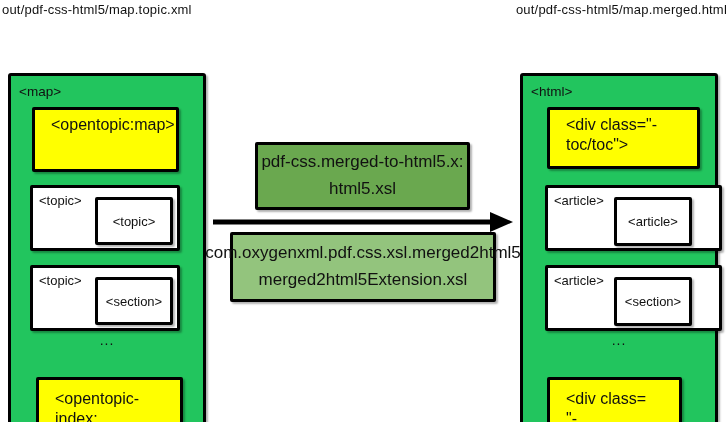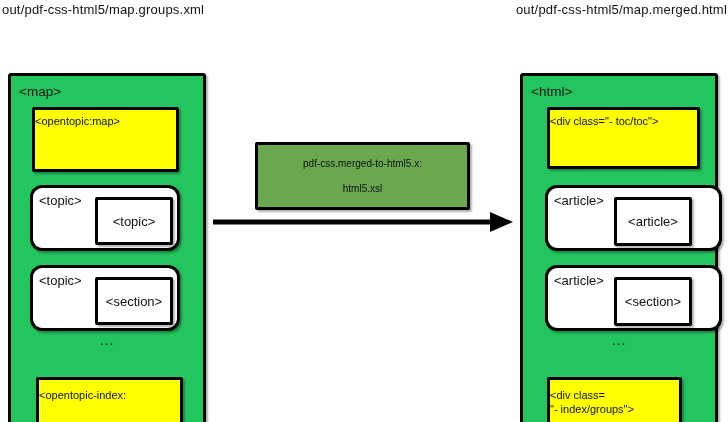--- a/index.html
+++ b/index.html
@@ -16,60 +16,60 @@
   .doc-left{left:8px;}
   .doc-right{left:520px;}
 
   .tag{position:absolute;font-size:13.5px;white-space:nowrap;}
   .tag-open{left:8px;top:8px;}
   .tag-close{left:6px;bottom:5px;text-align:right;}
 
   .hl{position:absolute;box-sizing:border-box;background:var(--highlight);
       border:3px solid var(--border);border-radius:2px;
       box-shadow:2px 2px 2px rgba(0,0,0,0.30);
-      font-size:11px;padding:5px 0;line-height:1.25;}
+      font-size:16px;padding:5px 16px;line-height:1.25;}
   .hl-top-l{left:21px;top:31px;width:147px;height:65px;}
   .hl-bottom-l{left:25px;top:301px;width:147px;height:66px;padding-top:9px;}
   .hl-top-r{left:24px;top:31px;width:153px;height:62px;}
   .hl-bottom-r{left:24px;top:301px;width:135px;height:66px;padding-top:9px;}
 
   .group{position:absolute;box-sizing:border-box;background:#fff;
-         border:3px solid var(--border);border-radius:12px;
+         border:3px solid var(--border);border-radius:2px;
          box-shadow:2px 2px 2px rgba(0,0,0,0.30);}
   .group-1{top:109px;}
   .group-2{top:189px;}
   .group-l{left:19px;width:150px;height:66px;}
   .group-r{left:22px;width:177px;height:66px;}
   .group-label{position:absolute;left:6px;top:5px;font-size:13px;white-space:nowrap;}
   .nested{position:absolute;box-sizing:border-box;background:#fff;
           border:3px solid var(--border);border-radius:2px;
           box-shadow:2px 2px 2px rgba(0,0,0,0.30);
           display:flex;align-items:center;justify-content:center;
           font-size:13px;white-space:nowrap;}
   .group-l .nested{left:62px;top:9px;width:78px;height:48px;}
   .group-r .nested{left:66px;top:9px;width:78px;height:49px;}
 
   .dots{position:absolute;left:0;top:256px;width:100%;text-align:center;
         font-size:14px;letter-spacing:1px;}
 
   .xf-box{position:absolute;box-sizing:border-box;border:3px solid var(--border);
           border-radius:2px;box-shadow:2px 2px 2px rgba(0,0,0,0.30);
           display:flex;flex-direction:column;align-items:center;justify-content:space-evenly;
-          font-size:10px;text-align:center;line-height:1.1;}
+          font-size:17px;text-align:center;line-height:1.1;}
   .xf-primary{left:255px;top:142px;width:215px;height:68px;background:var(--transform-primary);}
   .xf-secondary{left:230px;top:232px;width:266px;height:70px;background:var(--transform-secondary);}
 
   .arrow{position:absolute;left:210px;top:209px;width:310px;height:26px;}
 </style>
 </head>
 <body>
 
 <div class="stage">
 
-  <div class="title title-left">out/pdf-css-html5/map.groups.xml</div>
+  <div class="title title-left">out/pdf-css-html5/map.topic.xml</div>
   <div class="title title-right">out/pdf-css-html5/map.merged.html</div>
 
   <div class="doc-box doc-left">
     <div class="tag tag-open">&lt;map&gt;</div>
 
     <div class="hl hl-top-l">
       <span>&lt;opentopic:map&gt;</span>
     </div>
 
     <div class="group group-l group-1">
@@ -98,20 +98,24 @@
   <div class="xf-box xf-primary">
     <div>pdf-css.merged-to-html5.x:</div>
     <div>html5.xsl</div>
   </div>
 
   <svg class="arrow" viewBox="0 0 310 26" xmlns="http://www.w3.org/2000/svg">
     <line x1="3" y1="13" x2="284" y2="13" stroke="#000" stroke-width="5"></line>
     <polygon points="280,3 303,13 280,23" fill="#000"></polygon>
   </svg>
 
+  <div class="xf-box xf-secondary">
+    <div>com.oxygenxml.pdf.css.xsl.merged2html5</div>
+    <div>merged2html5Extension.xsl</div>
+  </div>
 
   <div class="doc-box doc-right">
     <div class="tag tag-open">&lt;html&gt;</div>
 
     <div class="hl hl-top-r">
       <span>&lt;div class="- toc/toc"&gt;</span>
     </div>
 
     <div class="group group-r group-1">
       <span class="group-label">&lt;article&gt;</span>

